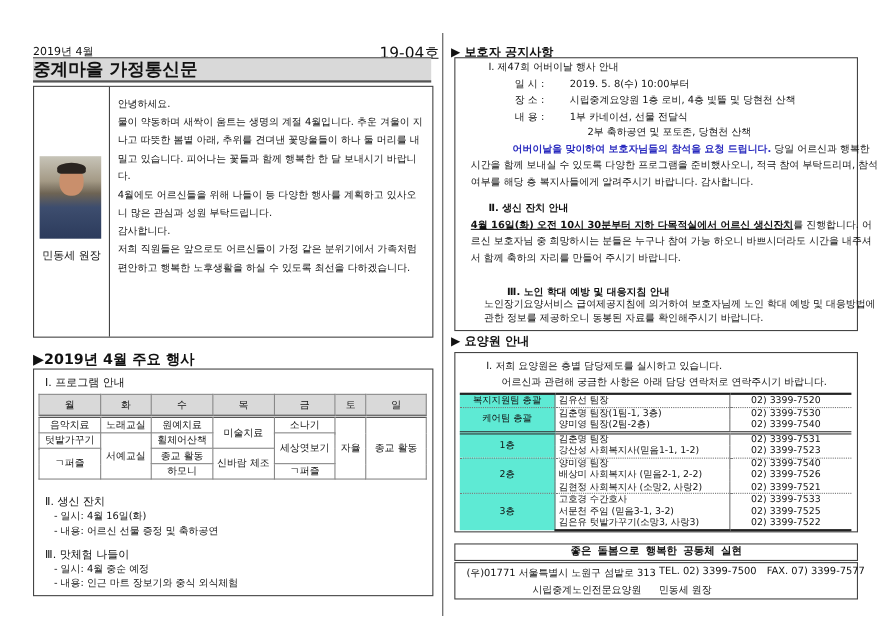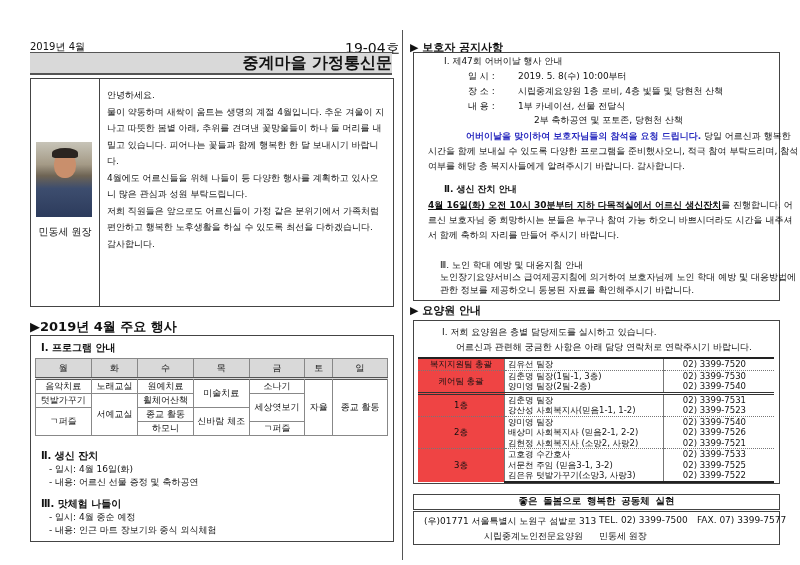--- a/index.html
+++ b/index.html
@@ -6,59 +6,59 @@
   body { width:800px; height:565px; position:relative; overflow:hidden;
          font-family:"DejaVu Sans", sans-serif; color:#111; font-size:10px; }
   .abs { position:absolute; }
   .txt { white-space:nowrap; }
 
   
   #hdr-date { left:30px; top:40px; font-size:10px; }
   #hdr-issue { left:345px; top:40px; width:45px; text-align:left; font-size:14px; }
   #title-bar { left:30px; top:52px; width:362px; height:20px; background:#d9d9d9;
                border-top:1px solid #555; border-bottom:2px solid #555;
-               text-align:right; font-size:16px; font-weight:bold; line-height:20px; }
+               text-align:left; font-size:16px; font-weight:bold; line-height:20px; }
 
   
   #greet-box { left:30px; top:78px; width:362px; height:227px; border:1px solid #444; }
   #photo-col { left:0; top:0; width:68px; height:227px; border-right:1px solid #444; }
   #photo { left:5px; top:63px; width:56px; height:75px;
            background:linear-gradient(180deg,#c7c4b8 0%,#a49a86 30%,#6e6454 45%,#3d4d6e 62%,#2c3b5c 100%); }
   #photo-face { left:18px; top:10px; width:22px; height:26px; border-radius:45%;
                 background:#c98f6c; }
   #photo-hair { left:16px; top:6px; width:26px; height:10px; border-radius:50% 50% 20% 20%;
                 background:#2a2420; }
   #photo-caption { left:0; top:146px; width:68px; text-align:center; font-size:10px; }
   #greet-text { left:76px; top:8px; width:280px; font-size:9px; line-height:16.5px; }
   #greet-text p { margin:0; }
 
   
   #events-heading { left:30px; top:318px; font-size:13px; font-weight:bold; }
   #events-box { left:30px; top:335px; width:362px; height:205px; border:1px solid #444; }
-  #prog-title { left:10px; top:5px; font-size:10px; font-weight:bold; }
+  #prog-title { left:10px; top:5px; font-size:10px; font-weight:normal; }
   #sched { left:4px; top:22px; width:353px; border-collapse:collapse; font-size:9px; }
   #sched th { background:#d9d9d9; font-weight:normal; height:16px; border:1px solid #888;
               border-bottom:3px double #555; }
   #sched td { text-align:center; border:1px solid #888; height:13px; padding:0; }
-  .sec-title { font-size:10px; font-weight:bold; }
+  .sec-title { font-size:10px; font-weight:normal; }
   .sec-line { font-size:9px; }
 
   
   #vdiv { left:402px; top:30px; width:1px; height:530px; background:#555; }
   #notice-heading { left:410px; top:40px; font-size:11px; font-weight:bold; }
   #notice-box { left:413px; top:52px; width:365px; height:247px; border:1px solid #444; }
   .nline { font-size:9px;padding-left:24px; }
   .blue { color:#2a2bbf; font-weight:bold; }
   .u { text-decoration:underline; font-weight:bold; }
 
   #care-heading { left:410px; top:303px; font-size:11px; font-weight:bold; }
   #care-box { left:413px; top:320px; width:365px; height:162px; border:1px solid #444; }
   #staff { left:4px; top:36px; width:356px; border-collapse:collapse; font-size:8.5px; }
   #staff td { padding:0 3px; height:10.5px; line-height:10.5px; }
-  #staff td.cat { background:#ef4444; text-align:center; width:80px; border-right:1px solid #777; }
+  #staff td.cat { background:#5eead4; text-align:center; width:80px; border-right:1px solid #777; }
   #staff td.name { border-right:1px solid #777; }
   #staff td.tel { text-align:right; padding-right:28px; }
   #staff tr.dot td { border-top:1px dotted #777; }
   #staff tr.dbl td { border-top:3px double #333; }
   #staff tr.first td { border-top:2px solid #222; }
   #staff tr.last td { border-bottom:2px solid #222; }
 
   #slogan { left:413px; top:494px; width:365px; height:14px; border:1px solid #444;
             text-align:center; font-size:9.5px; font-weight:bold; line-height:14px;font-family:Liberation Mono, monospace; }
   #footer-box { left:413px; top:511px; width:365px; height:32px; border:1px solid #444;
@@ -76,22 +76,22 @@
     <div class="abs" id="photo">
       <div class="abs" id="photo-face"></div>
       <div class="abs" id="photo-hair"></div>
     </div>
     <div class="abs" id="photo-caption">민동세 원장</div>
   </div>
   <div class="abs" id="greet-text">
     <p>안녕하세요.</p>
     <p> 물이 약동하며 새싹이 움트는 생명의 계절 4월입니다. 추운 겨울이 지나고 따뜻한 봄볕 아래, 추위를 견뎌낸 꽃망울들이 하나 둘 머리를 내밀고 있습니다. 피어나는 꽃들과 함께 행복한 한 달 보내시기 바랍니다.</p>
     <p> 4월에도 어르신들을 위해 나들이 등 다양한 행사를 계획하고 있사오니 많은 관심과 성원 부탁드립니다.</p>
+    <p>감사합니다.</p>
     <p> 저희 직원들은 앞으로도 어르신들이 가정 같은 분위기에서 가족처럼 편안하고 행복한 노후생활을 하실 수 있도록 최선을 다하겠습니다.</p>
-    <p>감사합니다.</p>
   </div>
 </div>
 
 <div class="abs txt" id="events-heading">▶2019년 4월 주요 행사</div>
 <div class="abs" id="events-box">
   <div class="abs txt" id="prog-title">Ⅰ. 프로그램 안내</div>
   <table class="abs" id="sched">
     <tbody>
         <tr>
       <th style="width:56px">월</th>
@@ -152,21 +152,21 @@
   <div class="abs txt nline" style="left:30px;top:32px">장   소 :</div>
   <div class="abs txt nline" style="left:80px;top:32px">시립중계요양원 1층 로비, 4층 빛뜰 및 당현천 산책</div>
   <div class="abs txt nline" style="left:30px;top:47px">내   용 :</div>
   <div class="abs txt nline" style="left:80px;top:47px">1부 카네이션, 선물 전달식</div>
   <div class="abs txt nline" style="left:96px;top:61px">2부 축하공연 및 포토존, 당현천 산책</div>
   <div class="abs nline" style="left:-10px;top:76px;width:372px;line-height:15px;text-indent:38px"><span class="blue">어버이날을 맞이하여 보호자님들의 참석을 요청 드립니다.</span><span> 당일 어르신과 행복한 시간을 함께 보내실 수 있도록 다양한 프로그램을 준비했사오니, 적극 참여 부탁드리며, 참석여부를 해당 층 복지사들에게 알려주시기 바랍니다. 감사합니다.</span></div>
 
   <div class="abs txt nline" style="left:6px;top:130px;font-weight:bold">Ⅱ. 생신 잔치 안내</div>
   <div class="abs nline" style="left:-10px;top:145px;width:372px;line-height:15px"><span class="u">4월 16일(화) 오전 10시 30분부터 지하 다목적실에서 어르신 생신잔치</span><span>를 진행합니다. 어르신 보호자님 중 희망하시는 분들은 누구나 참여 가능 하오니 바쁘시더라도 시간을 내주셔서 함께 축하의 자리를 만들어 주시기 바랍니다.</span></div>
 
-  <div class="abs txt nline" style="left:2px;top:206px;font-weight:normal">Ⅲ. 노인 학대 예방 및 대응지침 안내</div>
+  <div class="abs txt nline" style="left:23px;top:206px;font-weight:bold">Ⅲ. 노인 학대 예방 및 대응지침 안내</div>
   <div class="abs nline" style="left:2px;top:218px;width:358px;line-height:13px">  노인장기요양서비스 급여제공지침에 의거하여 보호자님께 노인 학대 예방 및 대응방법에 관한 정보를 제공하오니 동봉된 자료를 확인해주시기 바랍니다.</div>
 </div>
 
 <div class="abs txt" id="care-heading">▶ 요양원 안내</div>
 <div class="abs" id="care-box">
   <div class="abs txt nline" style="left:4px;top:5px">Ⅰ. 저희 요양원은 층별 담당제도를 실시하고 있습니다.</div>
   <div class="abs txt nline" style="left:18px;top:20px">어르신과 관련해 궁금한 사항은 아래 담당 연락처로 연락주시기 바랍니다.</div>
   <table class="abs" id="staff">
     <tbody>
         <tr class="first">

